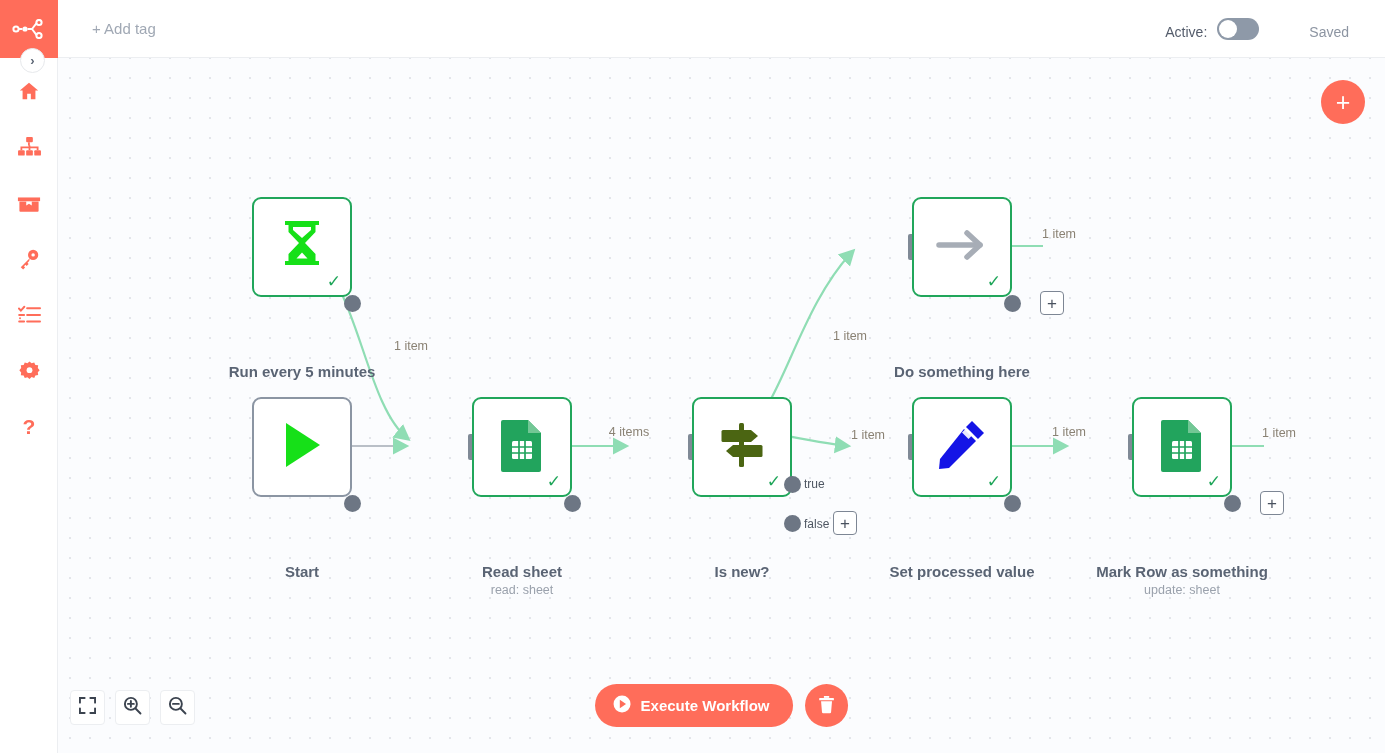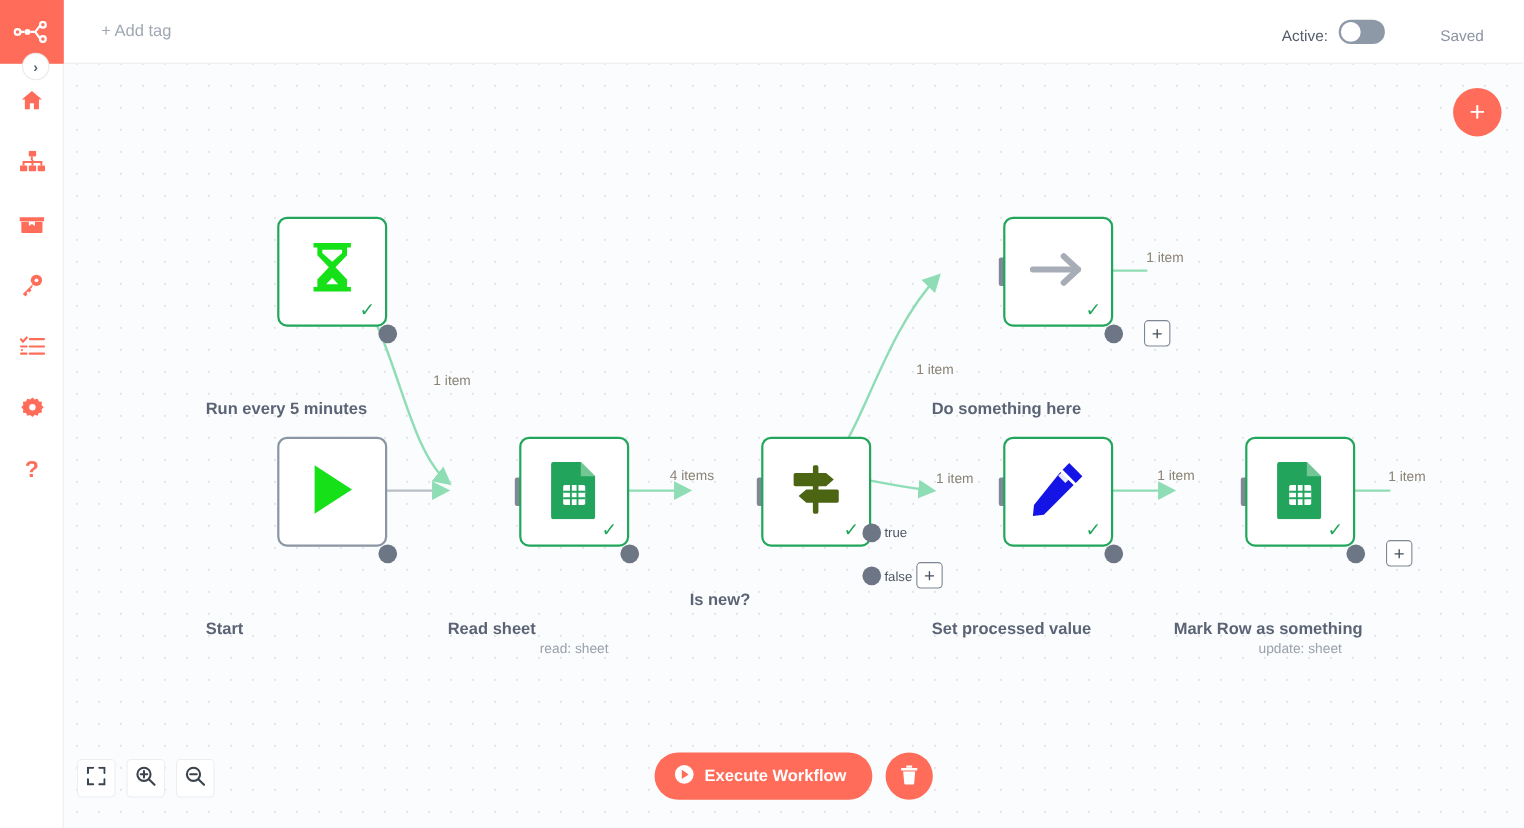--- a/index.html
+++ b/index.html
@@ -96,21 +96,21 @@
     border: 2px solid #21a65b;
     display: flex; align-items: center; justify-content: center;
     cursor: pointer;
   }
   .node.gray-border { border-color: #8b95a3; }
   .node .check {
     position: absolute; right: 9px; bottom: 5px;
     color: #20a65a; font-size: 17px; line-height: 1;
   }
   .node-title {
-    position: absolute; width: 230px;
+    position: absolute; text-align: center; width: 230px;
     font-size: 15px; font-weight: bold; color: #5a6474;
     transform: translateX(-50%);
     white-space: nowrap;
   }
   .node-sub {
     position: absolute; text-align: center; width: 230px;
     font-size: 12.5px; color: #9aa1ac;
     transform: translateX(-50%);
     white-space: nowrap;
   }
@@ -342,21 +342,21 @@
           <path d="M44 24 H16 l-7 6 l7 6 h28 a1.5 1.5 0 0 0 1.5 -1.5 V25.5 A1.5 1.5 0 0 0 44 24 Z"></path>
         </svg>
       </span>
       <span class="check">✓</span>
     </div>
     <div class="out-dot" style="left:726px; top:418px"></div>
     <div class="port-label" style="left:746px; top:419px">true</div>
     <div class="out-dot" style="left:726px; top:457px"></div>
     <div class="port-label" style="left:746px; top:459px">false</div>
     <div class="plus-box" style="left:775px; top:453px">+</div>
-    <div class="node-title" style="left:684px; top:479px">Is new?</div>
+    <div class="node-title" style="left:684px; top:505px">Is new?</div>
 
     <div class="in-port" style="left:850px; top:176px"></div>
     <div class="node" style="left:854px; top:139px">
       <span>
         <svg width="52" height="36" viewBox="0 0 52 36" fill="none" stroke="#a7adb6" stroke-width="5.5" stroke-linecap="round" stroke-linejoin="round">
           <path d="M3 18 H44"></path>
           <path d="M31 6 L44 18 L31 30"></path>
         </svg>
       </span>
       <span class="check">✓</span>

